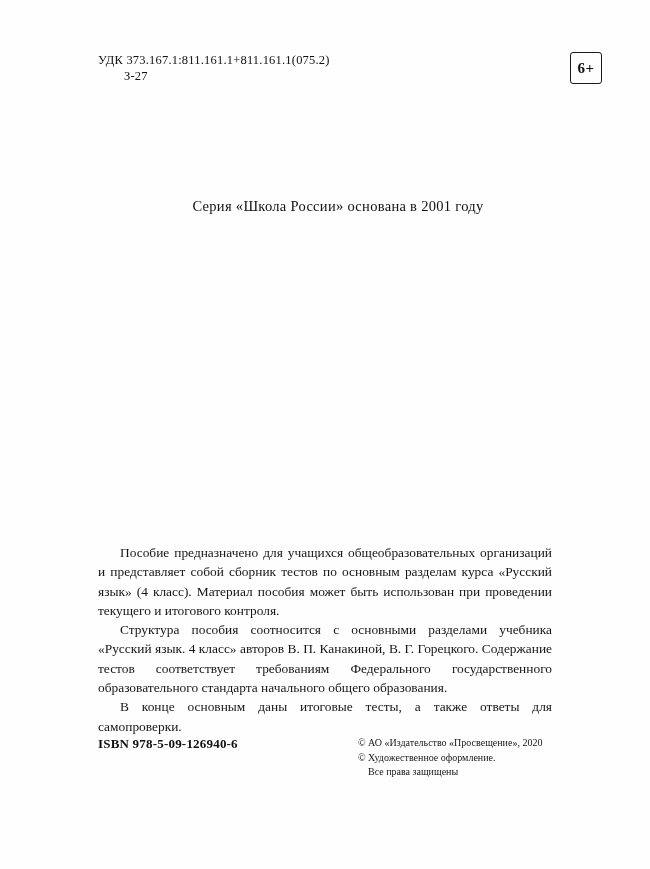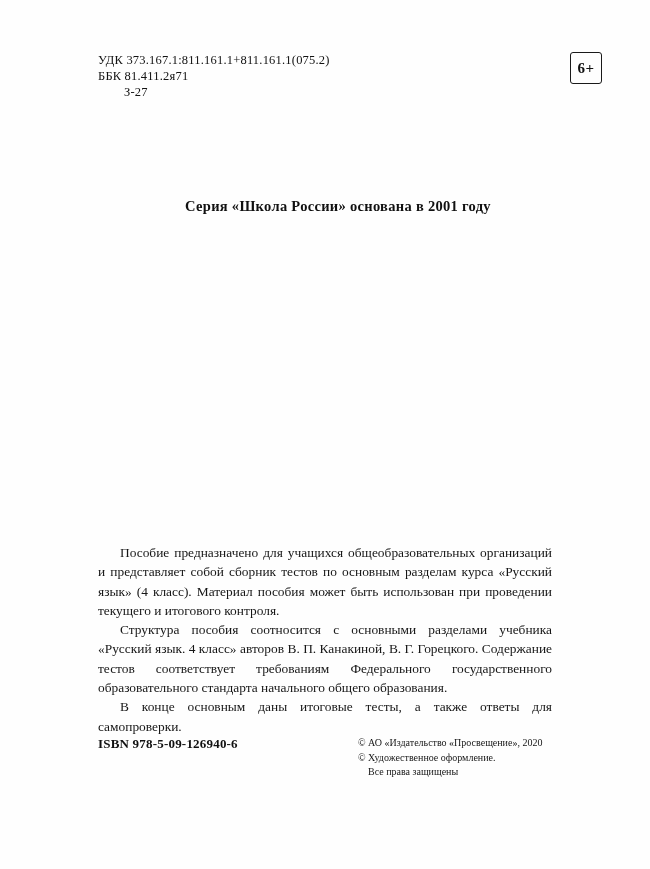--- a/index.html
+++ b/index.html
@@ -60,21 +60,21 @@
 
   
   .series-line {
     position: absolute;
     left: 0;
     right: 8px;
     top: 198px;
     text-align: center;
     font-family: "Liberation Serif", serif;
     font-size: 14.5px;
-    font-weight: 700;
+    font-weight: 400;
     letter-spacing: 0.3px;
     color: #111;
     padding-left: 34px;
   }
 
   
   .annotation {
     position: absolute;
     left: 98px;
     width: 454px;
@@ -119,21 +119,20 @@
   .copyright .cline { display: block; white-space: nowrap; }
   .copyright .cline.pad { padding-left: 10px; }
 </style>
 </head>
 <body>
 
 <div class="page">
 
   <div class="udk-block">
     <span class="udk-line">УДК 373.167.1:811.161.1+811.161.1(075.2)</span>
-    <span class="udk-line">ББК 81.411.2я71</span>
     <span class="udk-line indent">З-27</span>
   </div>
 
   <div class="age-badge">6+</div>
 
   <div class="series-line">Серия «Школа России» основана в 2001 году</div>
 
   <div class="annotation">
     <p>Пособие предназначено для учащихся общеобразовательных организаций и представляет собой сборник тестов по основным разделам курса «Русский язык» (4 класс). Материал пособия может быть использован при проведении текущего и итогового контроля.</p>
     <p>Структура пособия соотносится с основными разделами учебника «Русский язык. 4 класс» авторов В. П. Канакиной, В. Г. Горецкого. Содержание тестов соответствует требованиям Федерального государственного образовательного стандарта начального общего образования.</p>

